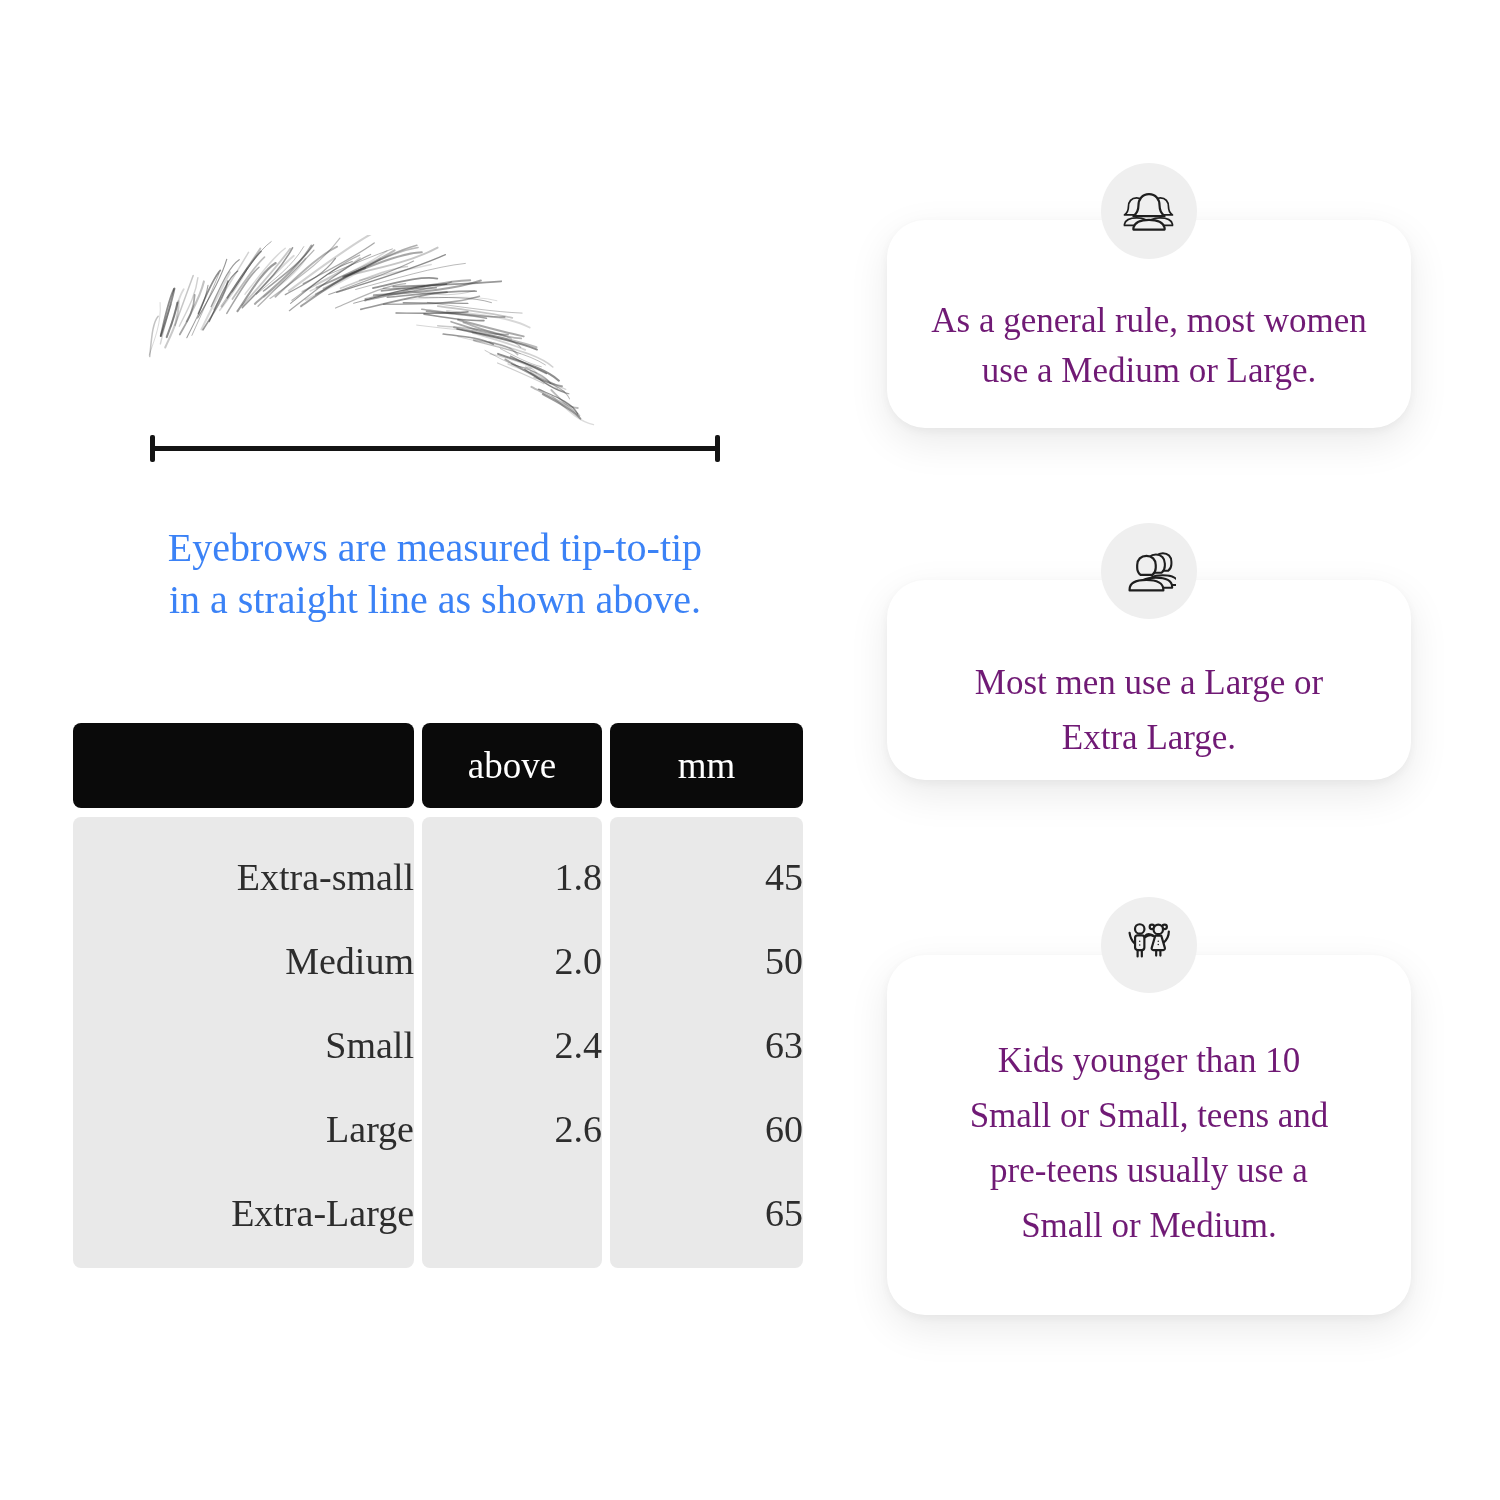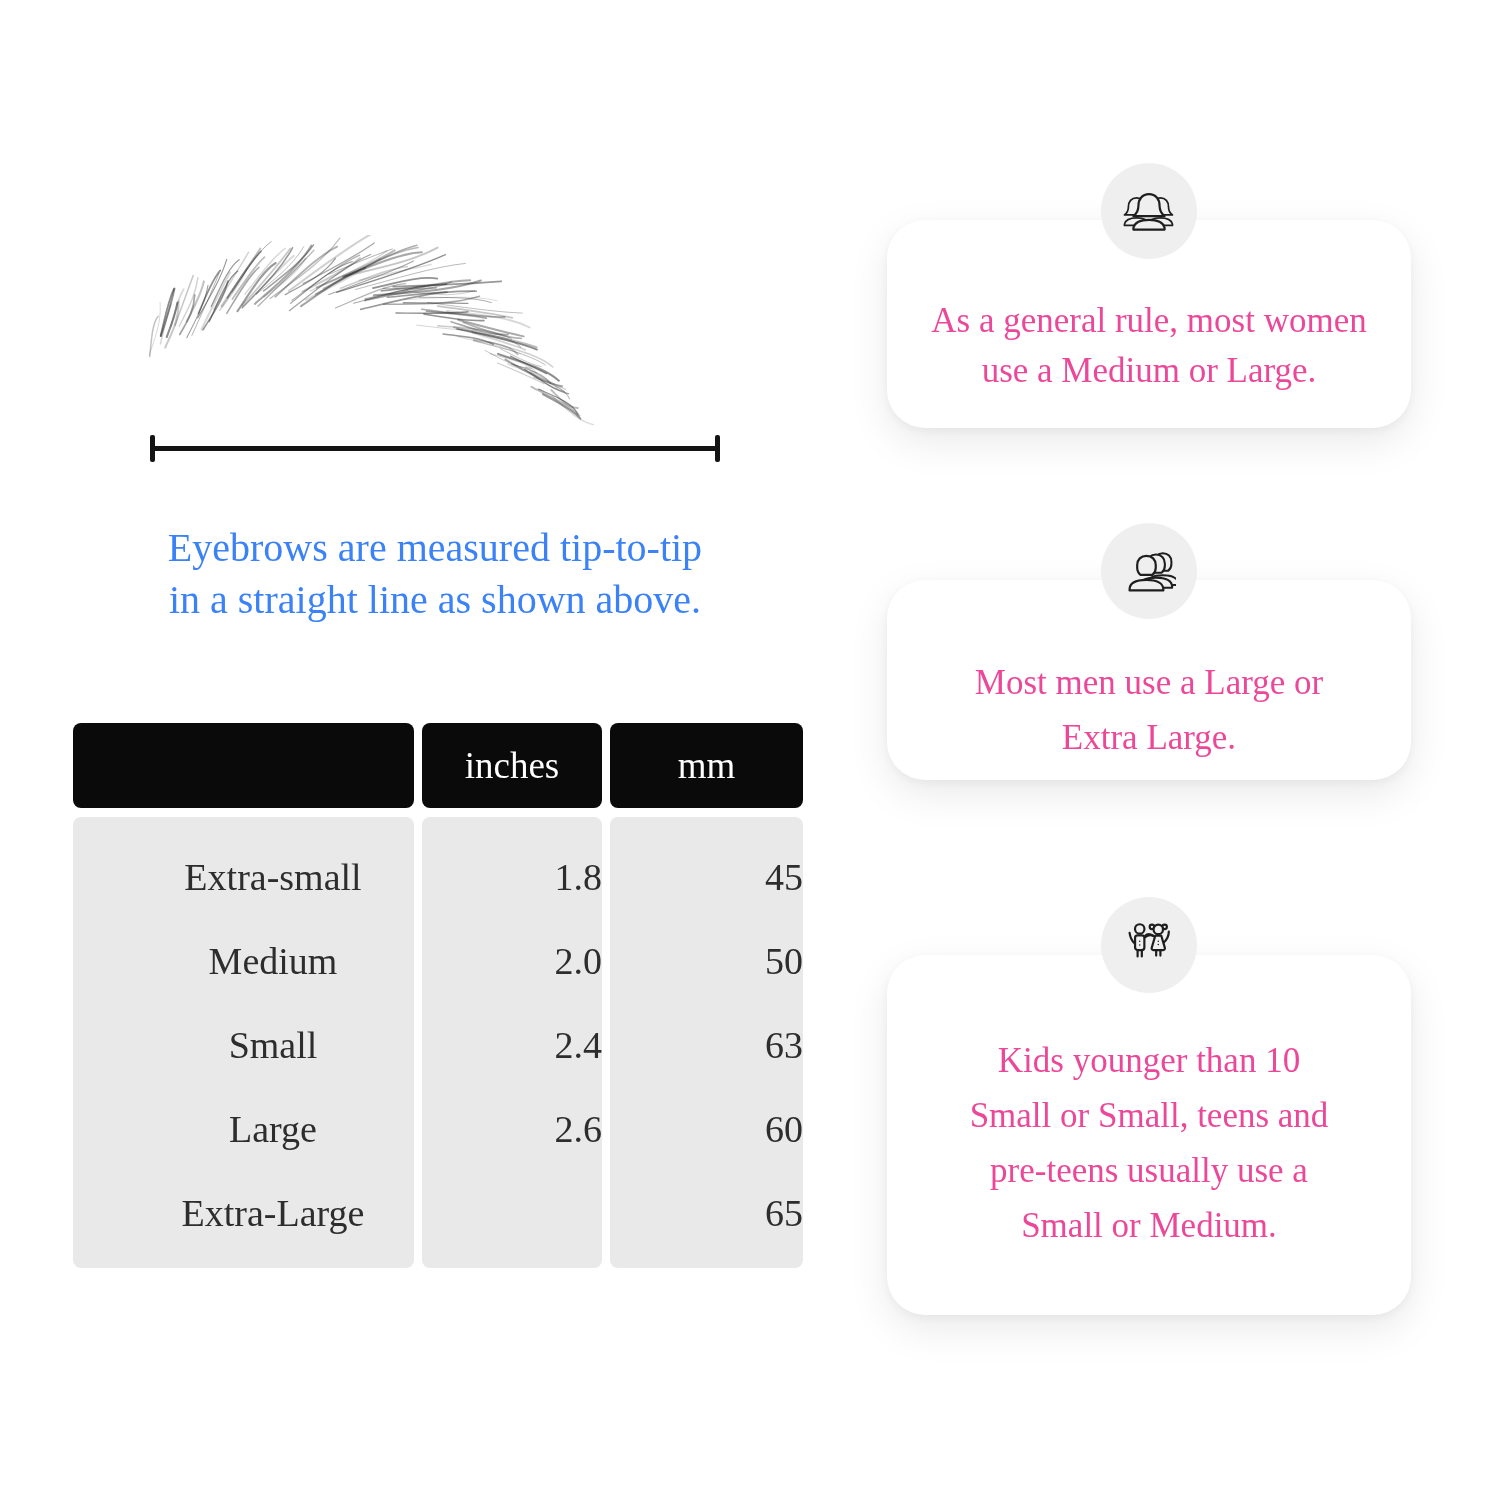--- a/index.html
+++ b/index.html
@@ -23,27 +23,27 @@
     display:grid;grid-template-columns:341px 180px 193px;column-gap:8px;row-gap:9px;
   }
   .th{
     background:#0a0a0a;color:#fff;height:85px;line-height:85px;
     border-radius:8px;text-align:center;font-size:37px;
   }
   .tbody-col{
     background:#e9e9e9;border-radius:8px;padding:18px 0 13px 0;font-size:38px;color:#2d2d2d;
   }
   .cell{height:84px;line-height:84px;white-space:nowrap;}
-  .col-name .cell{text-align:center;padding-left:59px;}
+  .col-name .cell{text-align:right;padding-left:59px;}
   .col-num .cell{text-align:right;}
   
   .card{
     position:absolute;left:887px;width:524px;background:#fff;border-radius:38px;
     box-shadow:0 14px 40px rgba(0,0,0,0.085),0 3px 10px rgba(0,0,0,0.045);
-    text-align:center;font-size:35px;color:#ec4899;box-sizing:border-box;
+    text-align:center;font-size:35px;color:#701a75;box-sizing:border-box;
   }
   .card .line{line-height:55px;white-space:nowrap;}
   #card-women{top:220px;height:208px;padding-top:76px;}
   #card-women .line{line-height:50px;}
   #card-men{top:580px;height:200px;padding-top:75px;}
   #card-kids{top:955px;height:360px;padding-top:78px;}
   .icon-circle{
     position:absolute;width:96px;height:96px;border-radius:50%;background:#efefef;
     display:flex;align-items:center;justify-content:center;z-index:2;
   }
@@ -180,21 +180,21 @@
     <span class="tick right"></span>
   </div>
 
   <div class="caption">
     <div>Eyebrows are measured tip-to-tip</div>
     <div>in a straight line as shown above.</div>
   </div>
 
   <div class="size-table">
     <div class="th"></div>
-    <div class="th">inches</div>
+    <div class="th">above</div>
     <div class="th">mm</div>
 
     <div class="tbody-col col-name">
       <div class="cell">Extra-small</div>
       <div class="cell">Medium</div>
       <div class="cell">Small</div>
       <div class="cell">Large</div>
       <div class="cell">Extra-Large</div>
     </div>
     <div class="tbody-col col-num">

